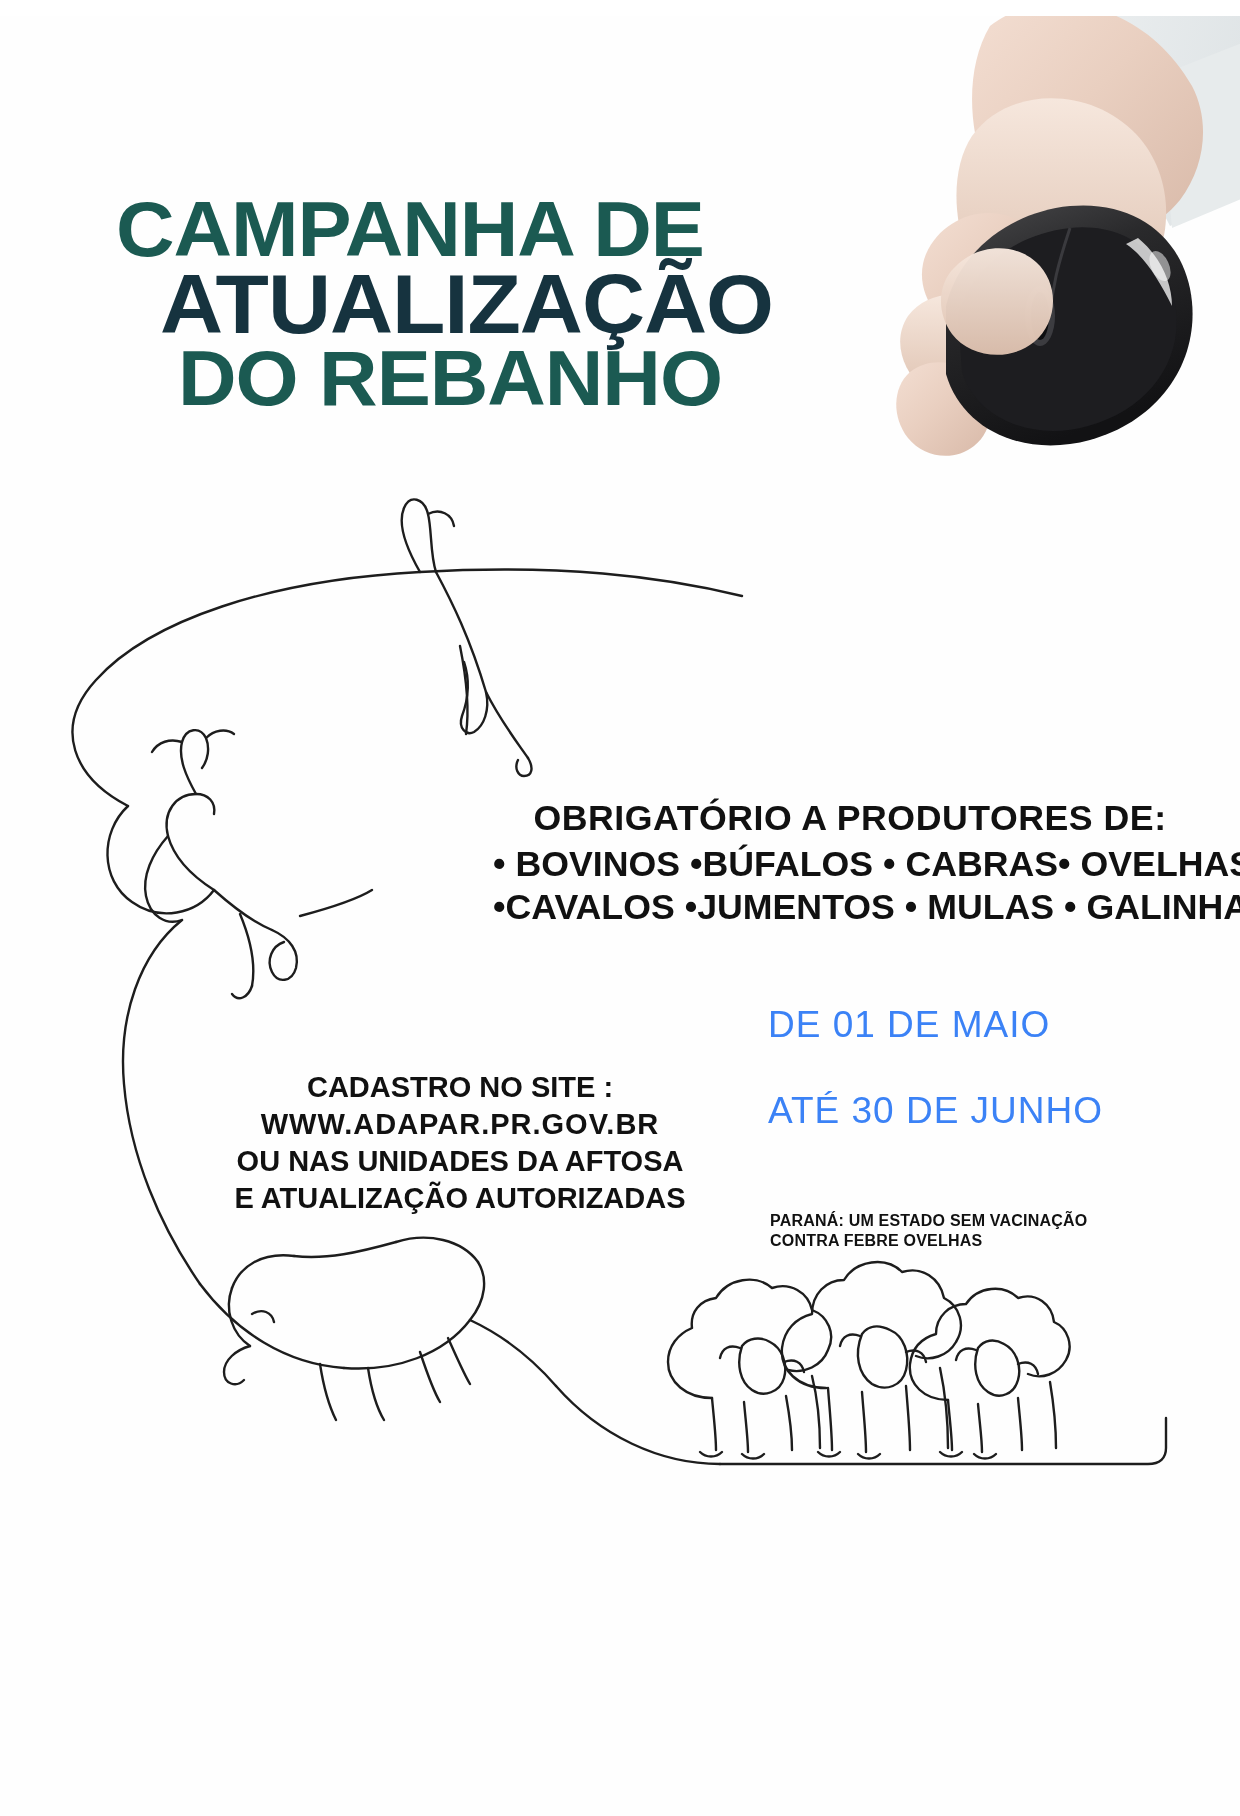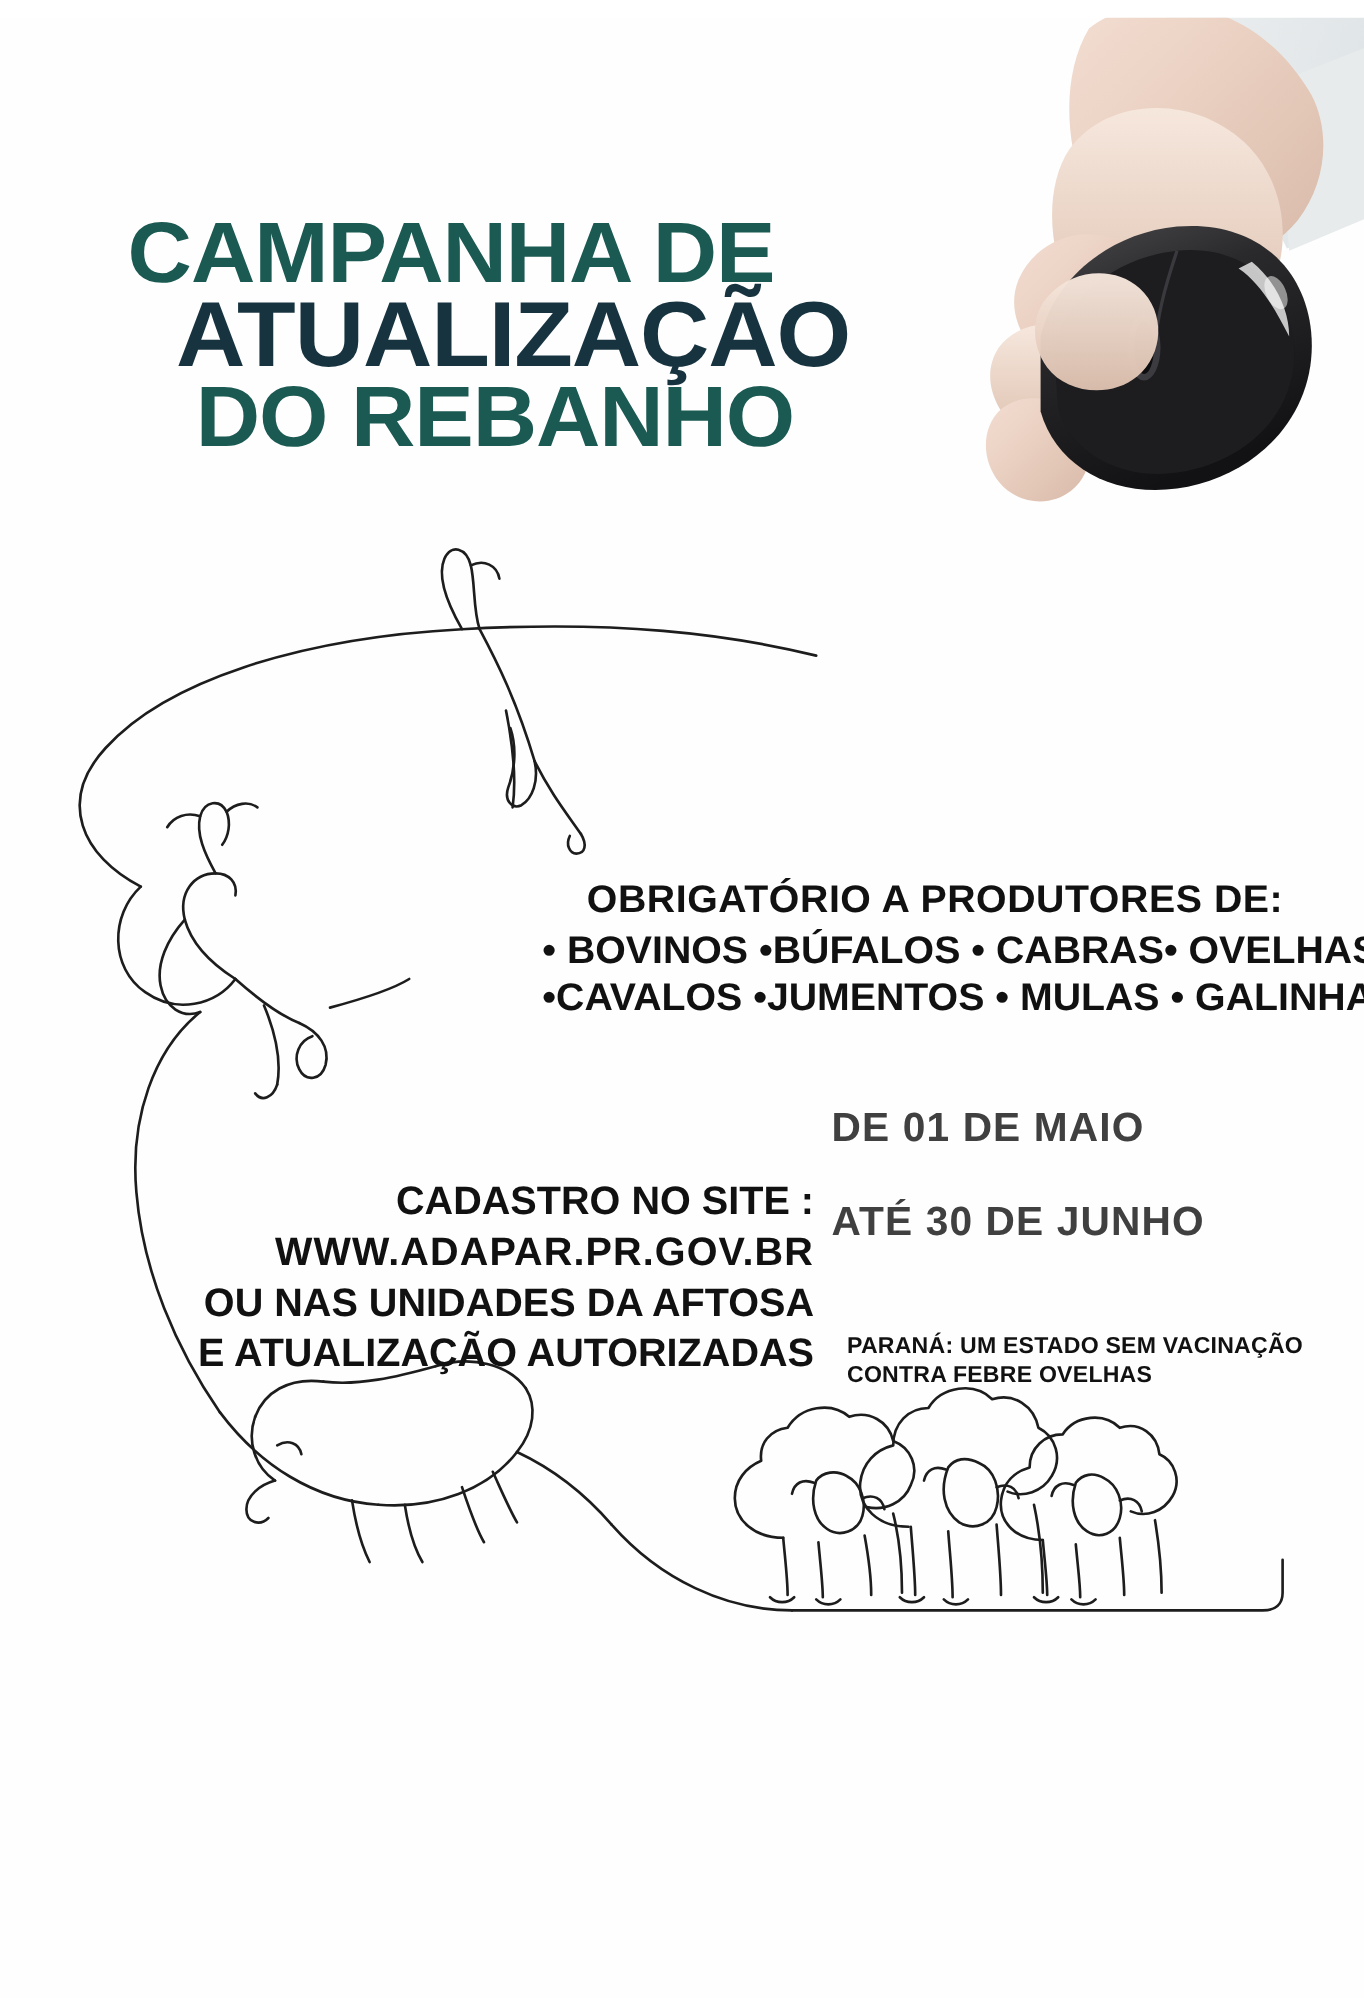--- a/index.html
+++ b/index.html
@@ -106,54 +106,55 @@
   }
 
   .dates {
     position: absolute;
     left: 752px;
     top: 988px;
     width: 460px;
   }
   .date-line {
     font-size: 37px;
-    font-weight: bold;
-    color: #404040;
+    font-weight: normal;
+    color: #3b82f6;
     letter-spacing: 1px;
-    margin: 0 0 44px 4px;
+    margin: 0 0 44px 16px;
     white-space: nowrap;
   }
 
   .cadastro {
     position: absolute;
     left: 180px;
     top: 1055px;
     width: 560px;
     text-align: right;
   }
   .cad-line {
-    font-size: 36px;
+    font-size: 29px;
     font-weight: bold;
     color: #111;
     margin: 0 0 4px 0;
     letter-spacing: 0px;
     white-space: nowrap;
     transform: scaleX(1.0);
+    text-align: center;
   }
   .cad-line.site { letter-spacing: 1px; }
 
   .note {
     position: absolute;
     left: 770px;
     top: 1196px;
     width: 420px;
   }
   .note p {
     margin: 0 3px 2px 0;
-    font-size: 21px;
+    font-size: 16px;
     font-weight: bold;
     color: #111;
     letter-spacing: 0.2px;
     white-space: nowrap;
   }
 
   
   .footer {
     position: absolute;
     left: 0;

